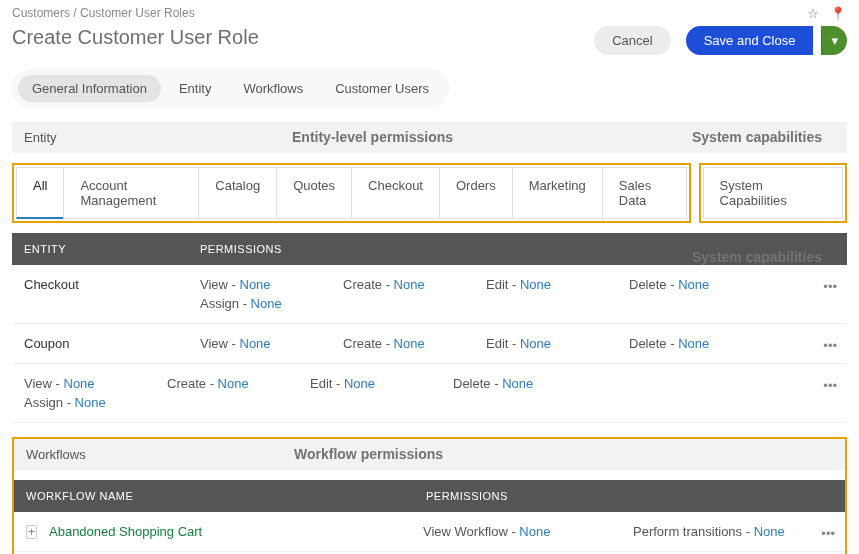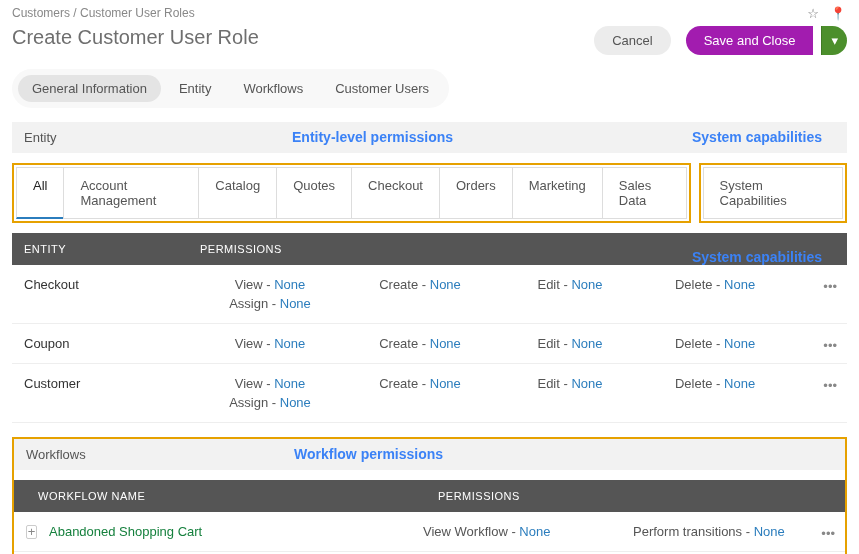--- a/index.html
+++ b/index.html
@@ -14,50 +14,50 @@
   .container { padding: 6px 12px 12px 12px; }
   .topbar { display:flex; align-items:flex-start; justify-content:space-between; }
   .breadcrumb { font-size:12px; color:#888; margin-bottom:4px; }
   .title-row { display:flex; align-items:flex-start; justify-content:space-between; }
   .page-title { font-size:20px; color:#6f6f6f; font-weight:400; margin:2px 0 10px 0;text-align:center; }
   .top-icons { display:flex; gap:12px; color:#777; align-items:center; }
   .top-icons span { cursor:pointer; }
   .actions { display:flex; gap:15px; align-items:center; margin-top:2px;}
   .btn { border:none; padding:7px 18px; border-radius:18px; font-size:13px; cursor:pointer; }
   .btn-cancel { background:#ececec; color:#555; }
-  .btn-save { background:#a21caf; color:#fff; font-weight:500; border-radius:18px 0 0 18px;text-align:right; }
+  .btn-save { background:#1d4ed8; color:#fff; font-weight:500; border-radius:18px 0 0 18px;text-align:right; }
   .btn-save-drop { background:#4c8f2c; color:#fff; padding:7px 9px; border-radius:0 18px 18px 0; margin-left:-7px; border-left:1px solid #3f7a24;}
   .tabs-row { display:flex; gap:4px; align-items:center; margin:10px 0 14px 0; background:#f8f8f8; padding:6px 6px; border-radius:20px; width:fit-content;}
   .tab { padding:6px 14px; border-radius:16px; color:#555; cursor:pointer; font-size:13px;}
   .tab.active { background:#e4e4e4; }
   .section-header { background:#f2f2f2; padding:8px 12px; font-size:13px; color:#555; display:flex; align-items:center;}
-  .annotation { color:#3b82f6; font-weight:700; font-size:14px; margin:0 auto; position:absolute;}
+  .annotation { color:#737373; font-weight:700; font-size:14px; margin:0 auto; position:absolute;}
   .annot-row { position:relative; }
   .annot-a { left:280px; top:7px; }
   .annot-b { left:680px; top:7px; }
   .annot-c { left:680px; top:-16px; }
   .annot-d { left:280px; top:7px; }
   .box-orange { border:2px solid #e6a100; }
   .tab-panel { margin-top:10px; display:flex; align-items:center; }
   .tab-box { display:flex; }
   .ptab { border:1px solid #ddd; padding:10px 16px; font-size:13px; color:#555; background:#fff; cursor:pointer; margin-left:-1px;}
   .ptab.first { margin-left:0; }
   .ptab.active { border-bottom:2px solid #2b7dbd; color:#222; }
   .outer-orange { border:2px solid #e6a100; padding:2px; display:flex; }
   .tab-spacer { width:8px; }
   .thead { background:#555; color:#fff; display:flex; padding:10px 12px; font-size:11px; letter-spacing:.5px; text-transform:uppercase; margin-top:10px;}
   .col-ent { width:176px; }
   .col-perm { flex:1; }
   .row { display:flex; padding:12px 12px; border-bottom:1px solid #eee; align-items:flex-start; position:relative;}
   .row .col-ent { font-size:13px; color:#333; }
-  .perm-grid { display:grid; grid-template-columns:140px 140px 140px 130px auto; gap:4px 10px; flex:1;text-align:center;}
+  .perm-grid { display:grid; grid-template-columns:140px 140px 140px 130px auto; gap:4px 3px; flex:1;}
   .perm-item { font-size:13px; color:#555; white-space:nowrap;}
   .perm-link { color:#2b7dbd; }
   .row-menu { color:#888; cursor:pointer; position:absolute; right:10px; top:14px;}
-  .wf-thead { background:#555; color:#fff; display:flex; padding:10px 24px; font-size:11px; letter-spacing:.5px; text-transform:uppercase; margin-top:10px;}
+  .wf-thead { background:#555; color:#fff; display:flex; padding:10px 12px; font-size:11px; letter-spacing:.5px; text-transform:uppercase; margin-top:10px;}
   .wf-col-name { width:400px; }
   .wf-col-perm { flex:1; }
   .wf-row { display:flex; padding:12px 12px; border-bottom:1px solid #eee; align-items:center; position:relative;}
   .wf-row .exp { width:26px; color:#888; cursor:pointer; font-size:13px; border:1px solid #ccc; width:14px; height:14px; display:flex; align-items:center; justify-content:center; border-radius:2px; margin-right:12px;}
   .wf-perm-grid { display:grid; grid-template-columns:200px 200px; gap:15px 10px; flex:1;}
   .wf-name { flex: 0 0 374px; font-size:13px; color:#15803d;}
   .section-ws { margin-top:14px; }
 </style>
 </head>
 <body>
@@ -143,21 +143,20 @@
       <div class="perm-item">Create - <span class="perm-link">None</span></div>
       <div class="perm-item">Edit - <span class="perm-link">None</span></div>
       <div class="perm-item">Delete - <span class="perm-link">None</span></div>
       <div></div>
 
     </div>
 
     <div class="row-menu">•••</div>
   </div>
       <div class="row">
-    <div class="col-ent">Customer</div>
     <div class="perm-grid">
       <div class="perm-item">View - <span class="perm-link">None</span></div>
       <div class="perm-item">Create - <span class="perm-link">None</span></div>
       <div class="perm-item">Edit - <span class="perm-link">None</span></div>
       <div class="perm-item">Delete - <span class="perm-link">None</span></div>
       <div></div>
       <div class="perm-item">Assign - <span class="perm-link">None</span></div>
     </div>
 
     <div class="row-menu">•••</div>

